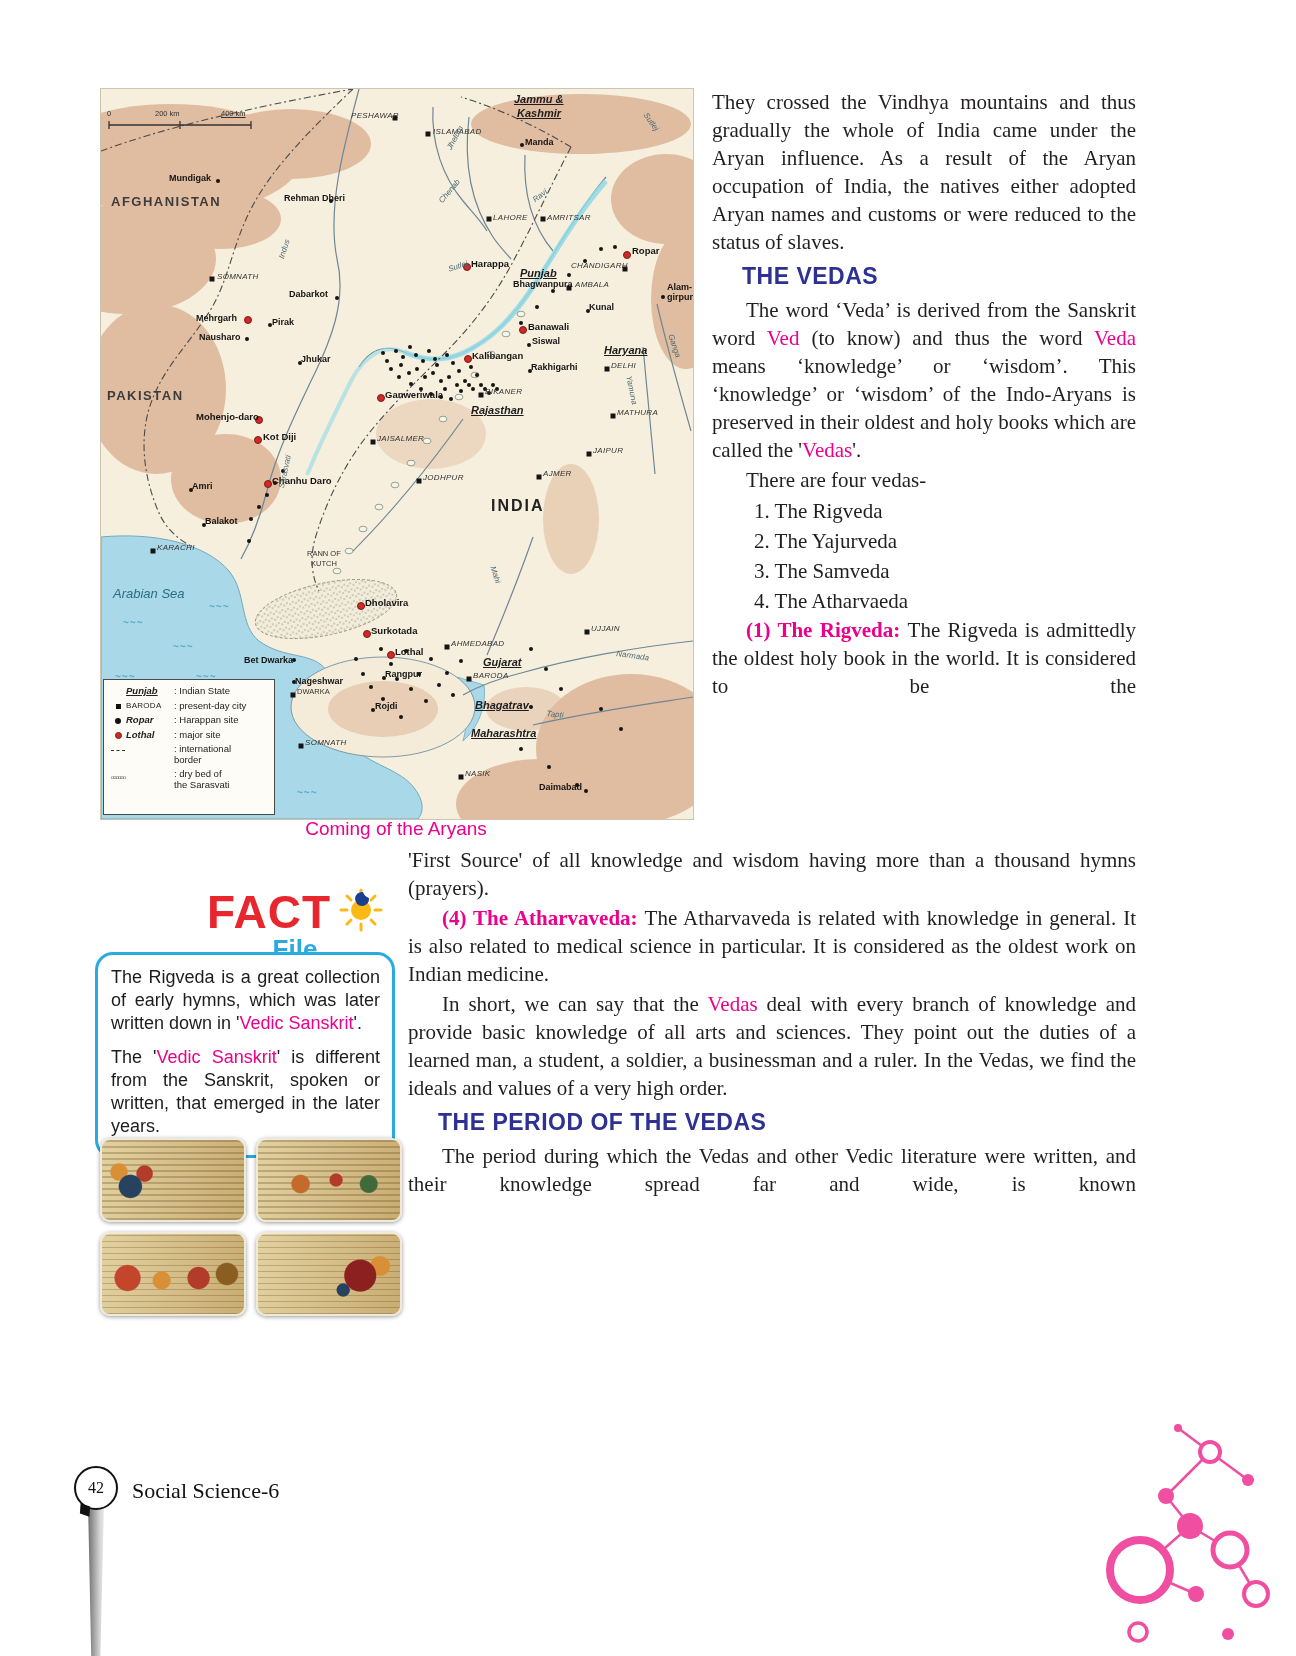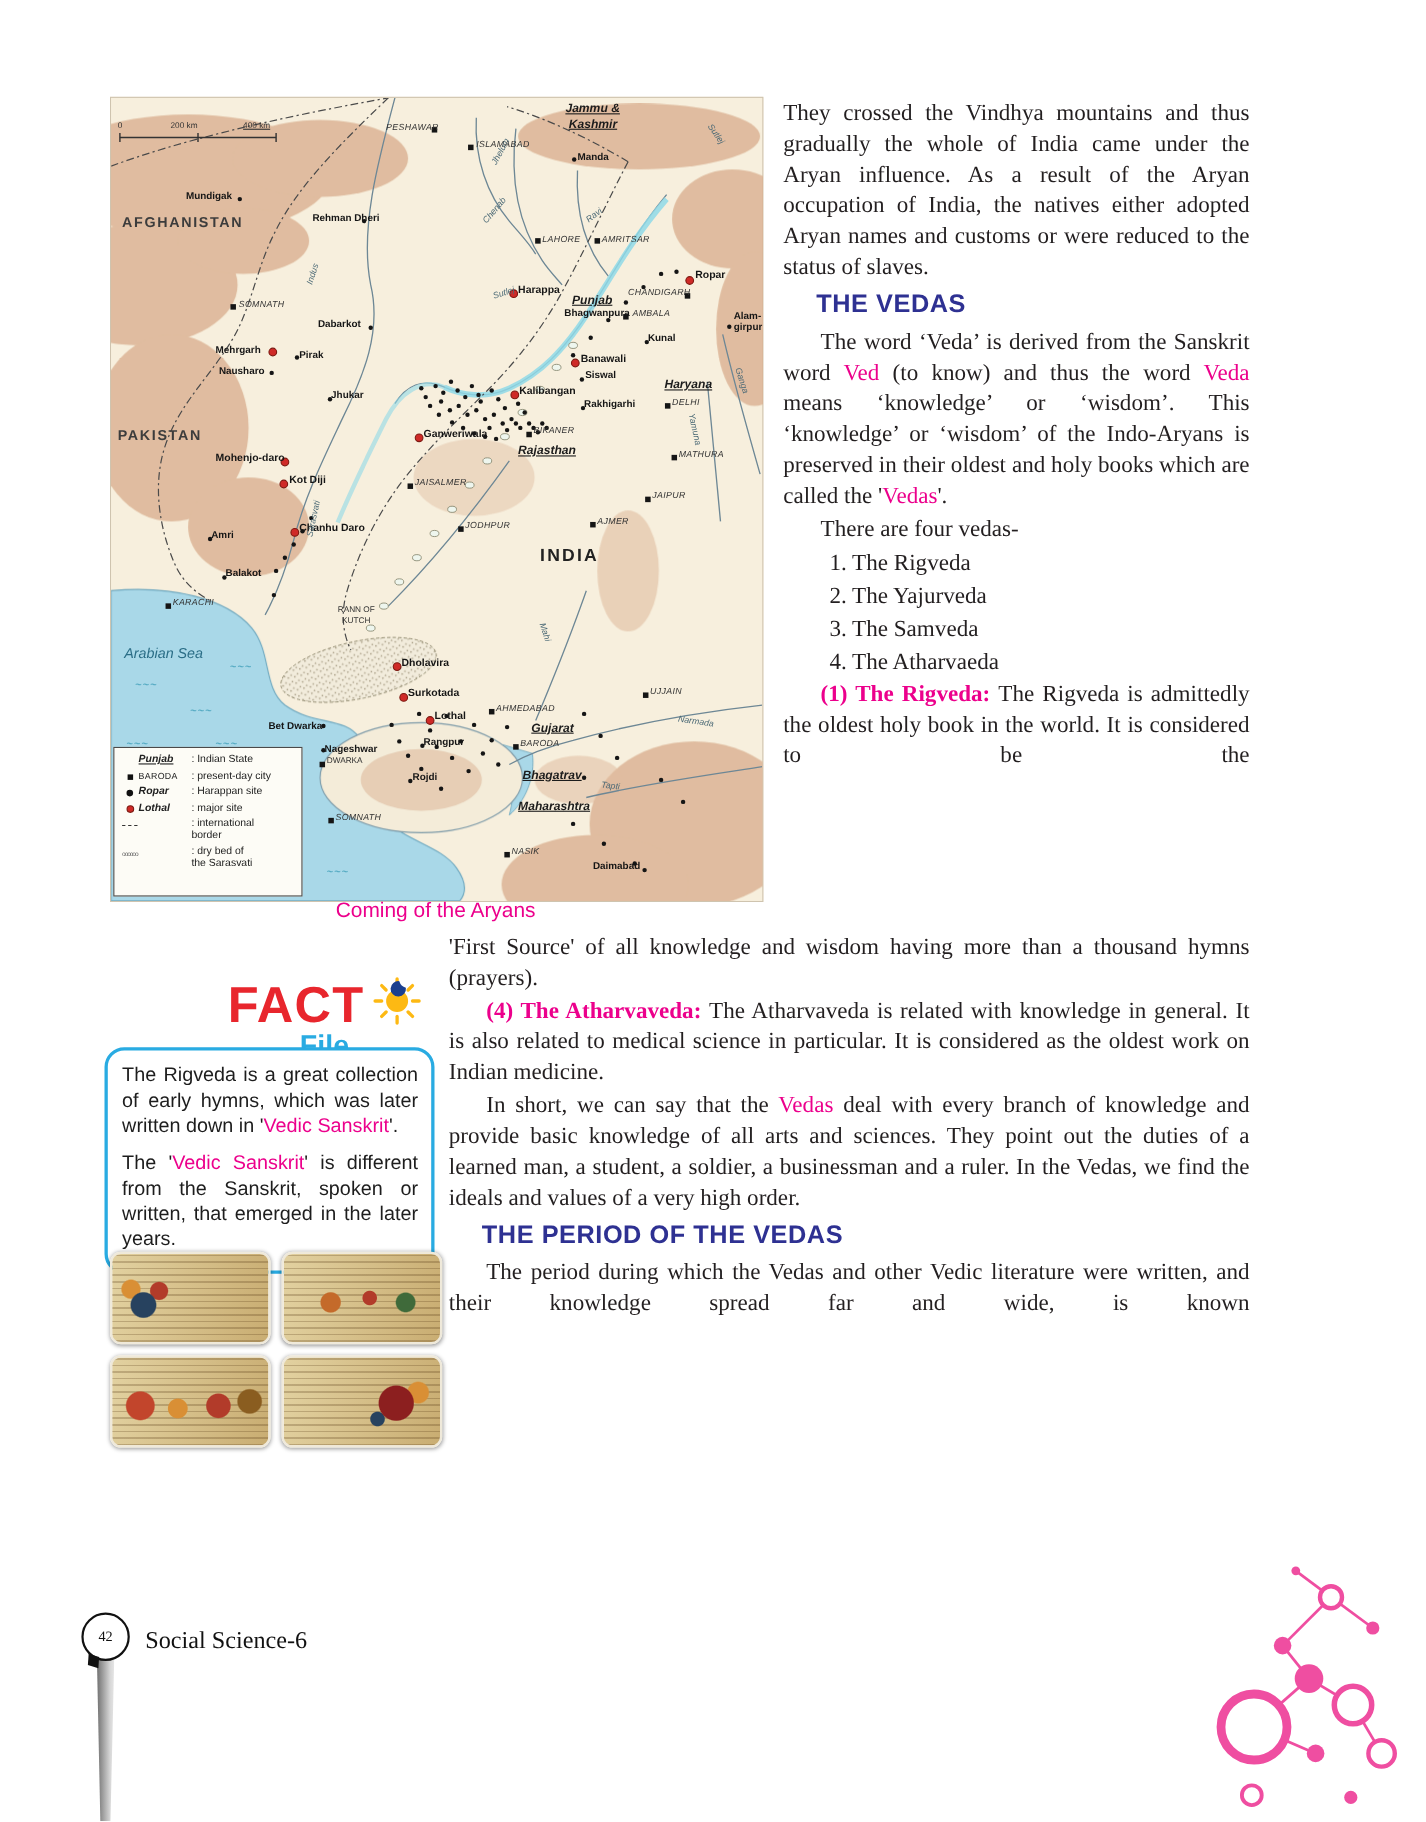--- a/index.html
+++ b/index.html
@@ -91,21 +91,21 @@
       radial-gradient(circle at 68% 55%, #b23b2a 0 10%, rgba(0,0,0,0) 11%),
       radial-gradient(circle at 88% 50%, #8a5d20 0 8%, rgba(0,0,0,0) 9%);}
   .ms-4::after{background:
       radial-gradient(circle at 72% 52%, #8c1f1f 0 14%, rgba(0,0,0,0) 15%),
       radial-gradient(circle at 86% 40%, #d98f35 0 7%, rgba(0,0,0,0) 8%),
       radial-gradient(circle at 60% 70%, #27425f 0 6%, rgba(0,0,0,0) 7%);}
 
   
   .page-bubble{position:absolute;left:74px;top:1466px;width:40px;height:40px;border:2.2px solid #111;border-radius:50%;
                background:#fff;display:flex;align-items:center;justify-content:center;
-               font-family:"Liberation Serif",serif;font-size:13px;color:#111;z-index:3;}
+               font-family:"Liberation Serif",serif;font-size:16px;color:#111;z-index:3;}
   .page-bubble::after{content:"";position:absolute;left:4px;bottom:-7px;width:10px;height:10px;background:#111;
                       transform:rotate(18deg) skew(14deg);z-index:-1;}
   .book-title{position:absolute;left:132px;top:1478px;font-family:"Liberation Serif",serif;font-size:22px;color:#111;}
   .ribbon{position:absolute;left:86px;top:1502px;width:20px;height:154px;
           background:linear-gradient(90deg,#5e5e5e,#d6d6d6 70%,#efefef);
           clip-path:polygon(10% 0,90% 0,72% 100%,26% 100%);}
   .molecule{position:absolute;left:1078px;top:1418px;width:218px;height:238px;}
 </style>
 </head>
 <body>

